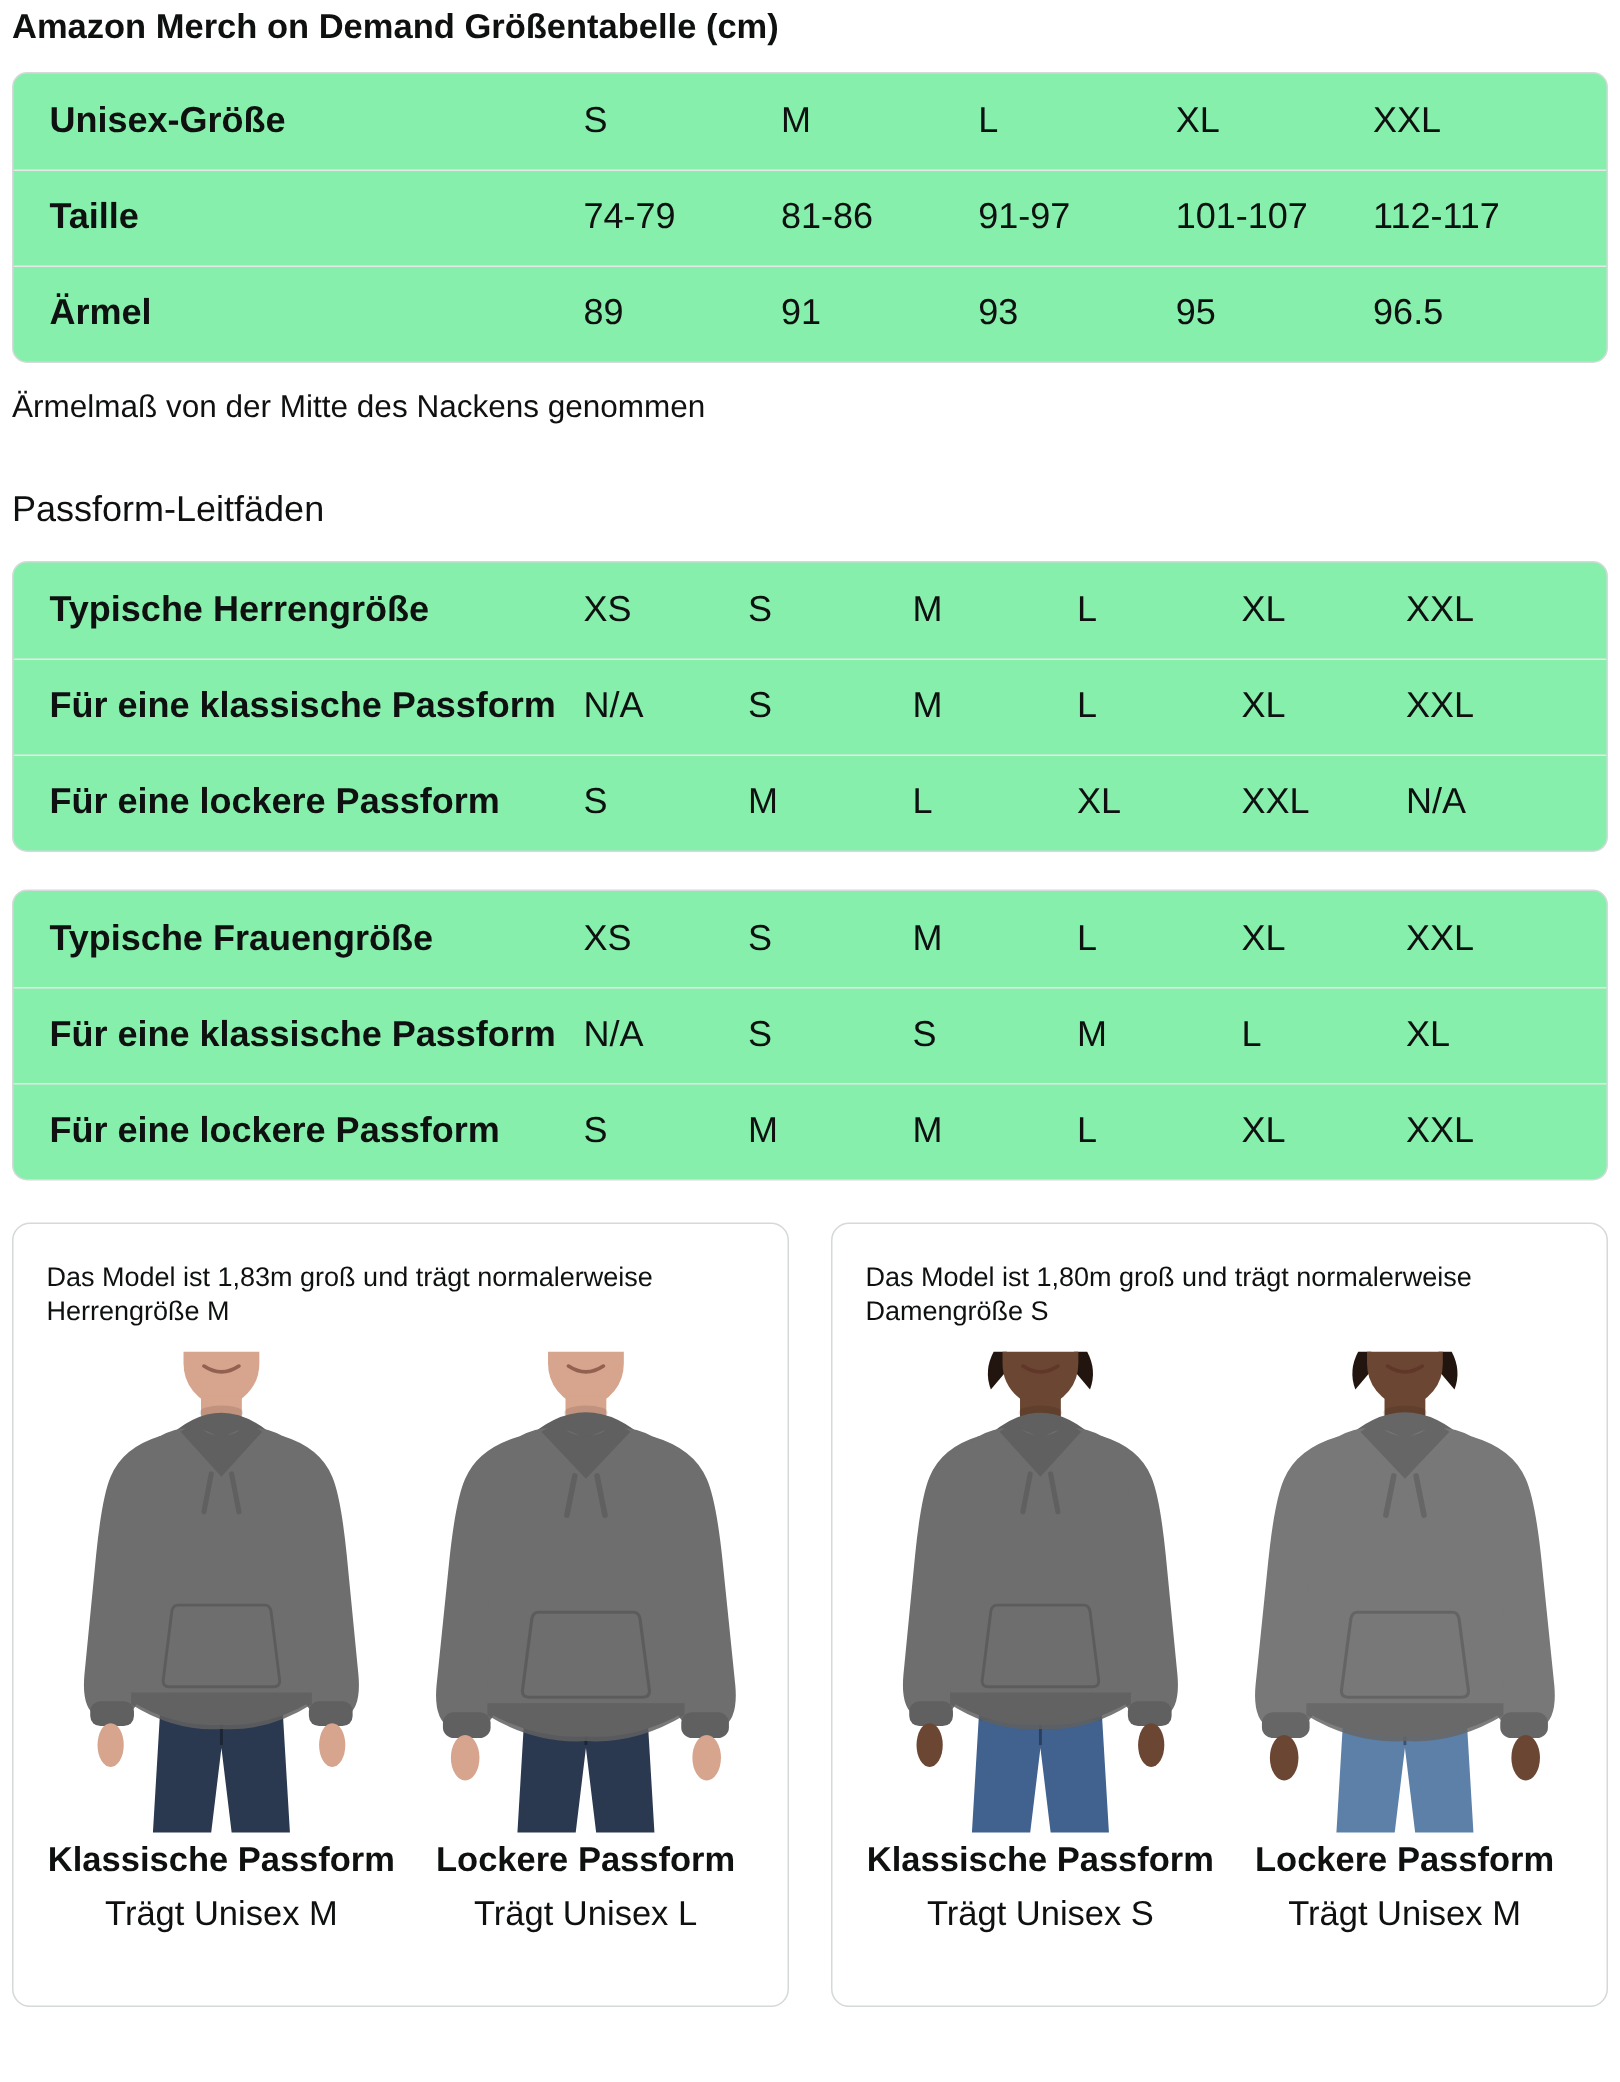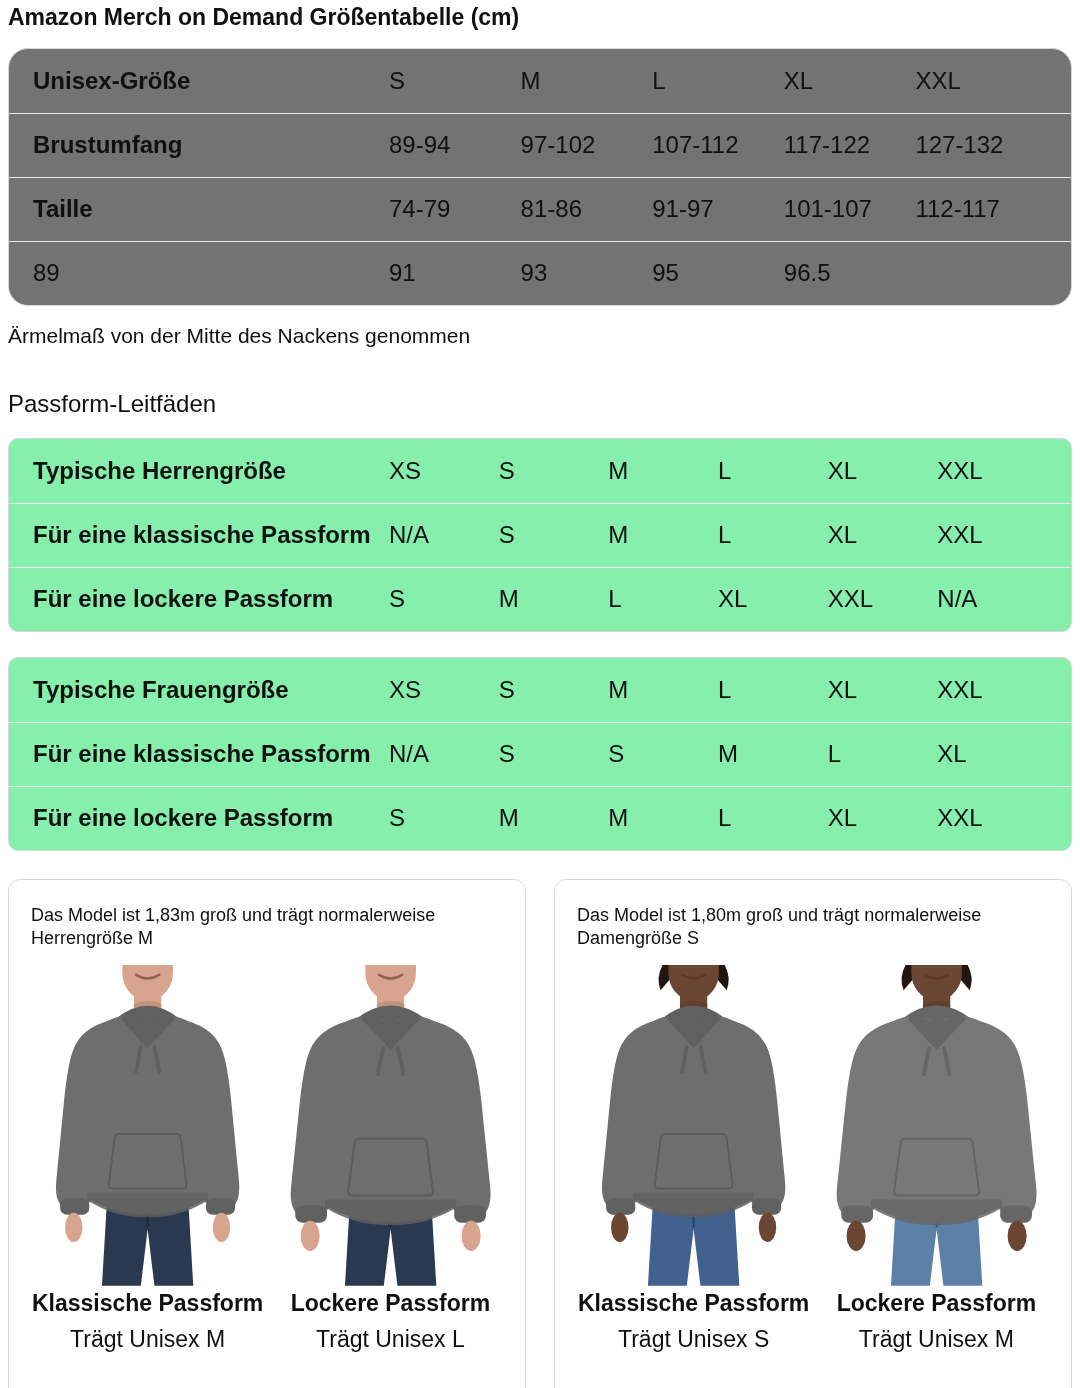--- a/index.html
+++ b/index.html
@@ -15,21 +15,21 @@
     --skin-dark:#6b4733;
   }
   *{box-sizing:border-box;}
   html,body{margin:0;padding:0;}
   body{
     width:1080px;height:1388px;background:#fff;color:var(--text);
     font-family:"Liberation Sans",sans-serif;overflow:hidden;
   }
   .page{padding:0 8px;}
   .page-title{font-size:23px;line-height:1.2;padding:4px 0 16px 0;font-weight:700;}
-  .size-table{border:1px solid var(--table-border);border-radius:20px;overflow:hidden;background:#737373;}
+  .size-table{border:1px solid var(--table-border);border-radius:10px;overflow:hidden;background:#86efac;}
   .t-row{display:grid;align-items:center;min-height:64px;padding:0 24px;font-size:24px;}
   .cols-5{grid-template-columns:356px repeat(5,1fr);}
   .cols-6{grid-template-columns:356px repeat(6,1fr);}
   .t-row + .t-row{border-top:1px solid var(--row-divider);}
   .t-label{font-weight:700;}
   .t-val{font-weight:400;}
   .table-note{font-size:21px;margin-top:18px;color:var(--text);}
   .section-heading{font-size:24px;font-weight:400;margin-top:42px;margin-bottom:20px;}
   .fit-table{border:1px solid var(--table-border);border-radius:10px;overflow:hidden;background:#86efac;}
   .fit-table + .fit-table{margin-top:25px;}
@@ -96,36 +96,29 @@
   <div class="size-table">
     <div class="t-row cols-5">
       <div class="t-label">Unisex-Größe</div>
       <div class="t-val">S</div>
       <div class="t-val">M</div>
       <div class="t-val">L</div>
       <div class="t-val">XL</div>
       <div class="t-val">XXL</div>
     </div>
     <div class="t-row cols-5">
-      <div class="t-label">Brustumfang</div>
-      <div class="t-val">89-94</div>
-      <div class="t-val">97-102</div>
-      <div class="t-val">107-112</div>
-      <div class="t-val">117-122</div>
-      <div class="t-val">127-132</div>
-    </div>
-    <div class="t-row cols-5">
       <div class="t-label">Taille</div>
       <div class="t-val">74-79</div>
       <div class="t-val">81-86</div>
       <div class="t-val">91-97</div>
       <div class="t-val">101-107</div>
       <div class="t-val">112-117</div>
     </div>
     <div class="t-row cols-5">
+      <div class="t-label">Ärmel</div>
       <div class="t-val">89</div>
       <div class="t-val">91</div>
       <div class="t-val">93</div>
       <div class="t-val">95</div>
       <div class="t-val">96.5</div>
     </div>
   </div>
 
   <div class="table-note">Ärmelmaß von der Mitte des Nackens genommen</div>
 

